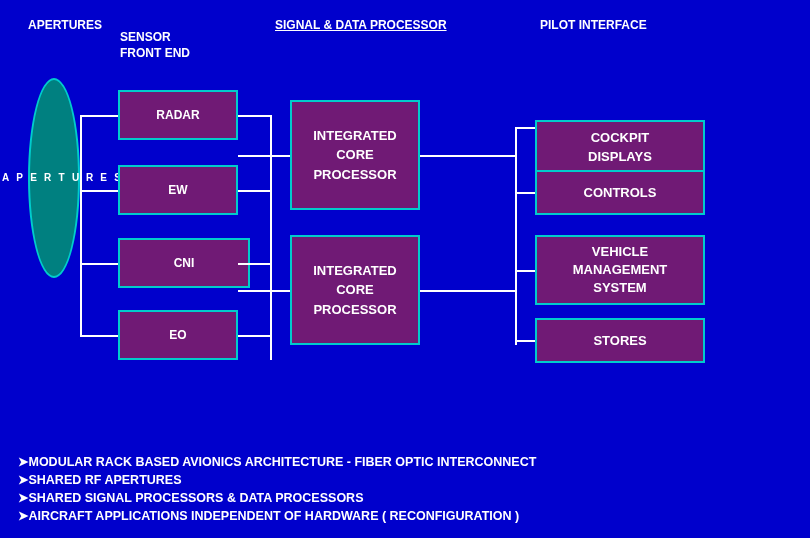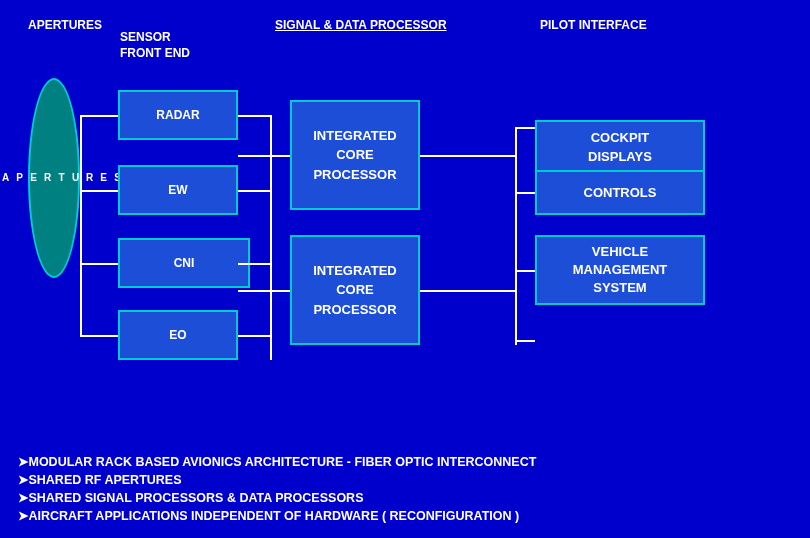--- a/index.html
+++ b/index.html
@@ -31,21 +31,21 @@
       line-height: 1.3;
     }
 
     .header-apertures { left: 18px; }
     .header-sensor { left: 110px; margin-top: 12px; }
     .header-signal { left: 265px; text-decoration: underline; }
     .header-pilot { left: 530px; }
 
     
     .teal-box {
-      background-color: #1d4ed8;
+      background-color: #701a75;
       border: 2px solid #00cccc;
       color: white;
       font-size: 12px;
       font-weight: bold;
       display: flex;
       align-items: center;
       justify-content: center;
       text-align: center;
       position: absolute;
     }
@@ -120,20 +120,21 @@
   <div class="teal-box" style="left:280px; top:90px; width:130px; height:110px; font-size:13px; line-height:1.5;">INTEGRATED<br>CORE<br>PROCESSOR</div>
 
   <div class="teal-box" style="left:280px; top:225px; width:130px; height:110px; font-size:13px; line-height:1.5;">INTEGRATED<br>CORE<br>PROCESSOR</div>
 
   <div class="teal-box" style="left:525px; top:90px; width:170px; height:55px; font-size:13px; line-height:1.4;margin-top:20px;">COCKPIT<br>DISPLAYS</div>
 
   <div class="teal-box" style="left:525px; top:160px; width:170px; height:45px; font-size:13px;">CONTROLS</div>
 
   <div class="teal-box" style="left:525px; top:225px; width:170px; height:70px; font-size:13px; line-height:1.4;">VEHICLE<br>MANAGEMENT<br>SYSTEM</div>
 
+  <div class="teal-box" style="left:525px; top:308px; width:170px; height:45px; font-size:13px;">STORES</div>
 
   <div class="connector h-line" style="left:70px; top:105px; width:38px;"></div>
 
   <div class="connector h-line" style="left:70px; top:180px; width:38px;"></div>
 
   <div class="connector h-line" style="left:70px; top:253px; width:38px;"></div>
 
   <div class="connector h-line" style="left:70px; top:325px; width:38px;"></div>
 
   <div class="connector v-line" style="left:70px; top:105px; height:220px;"></div>

